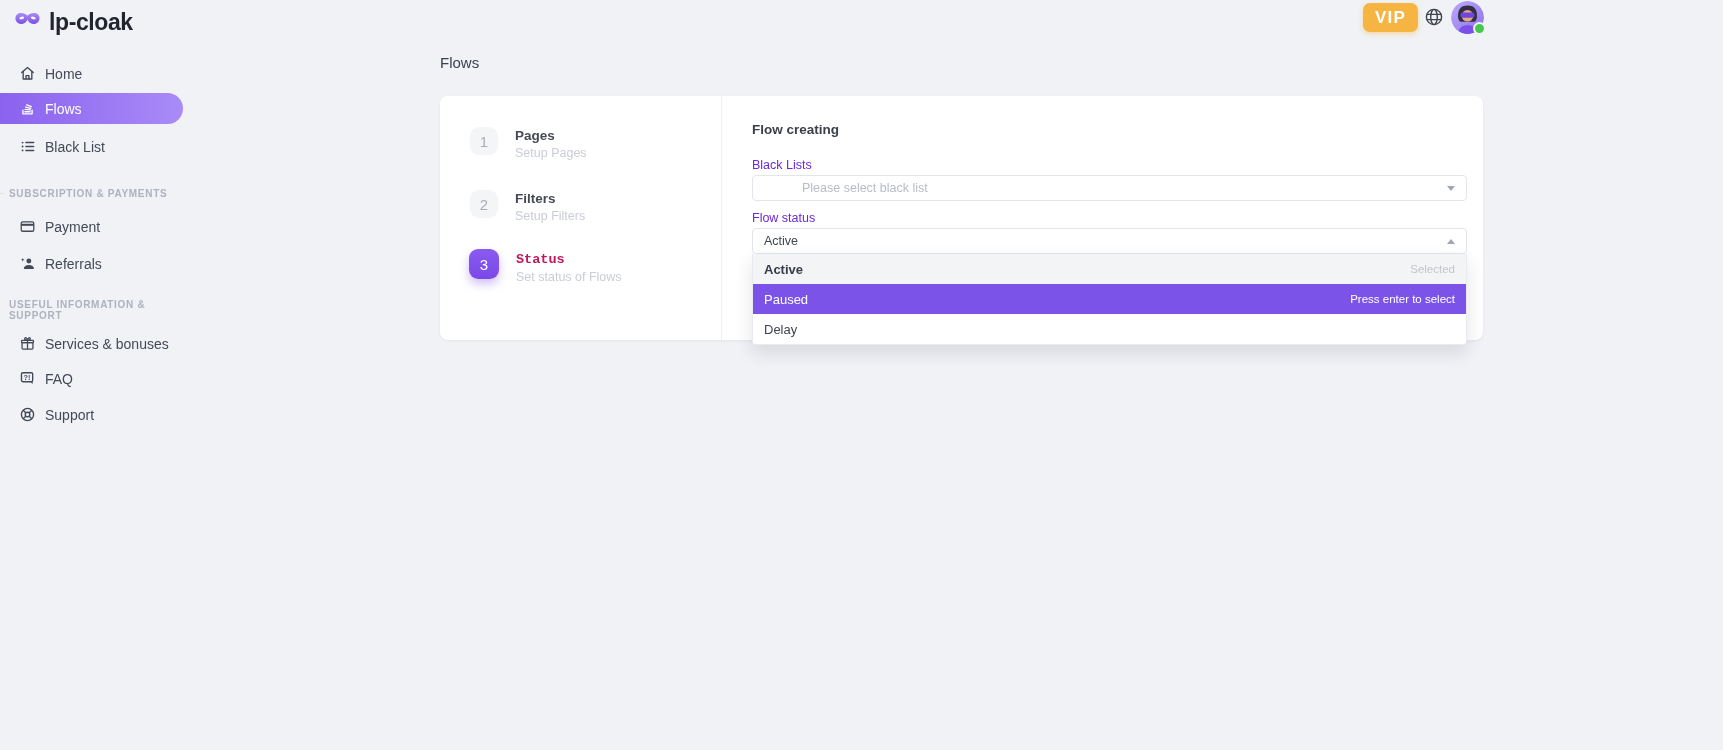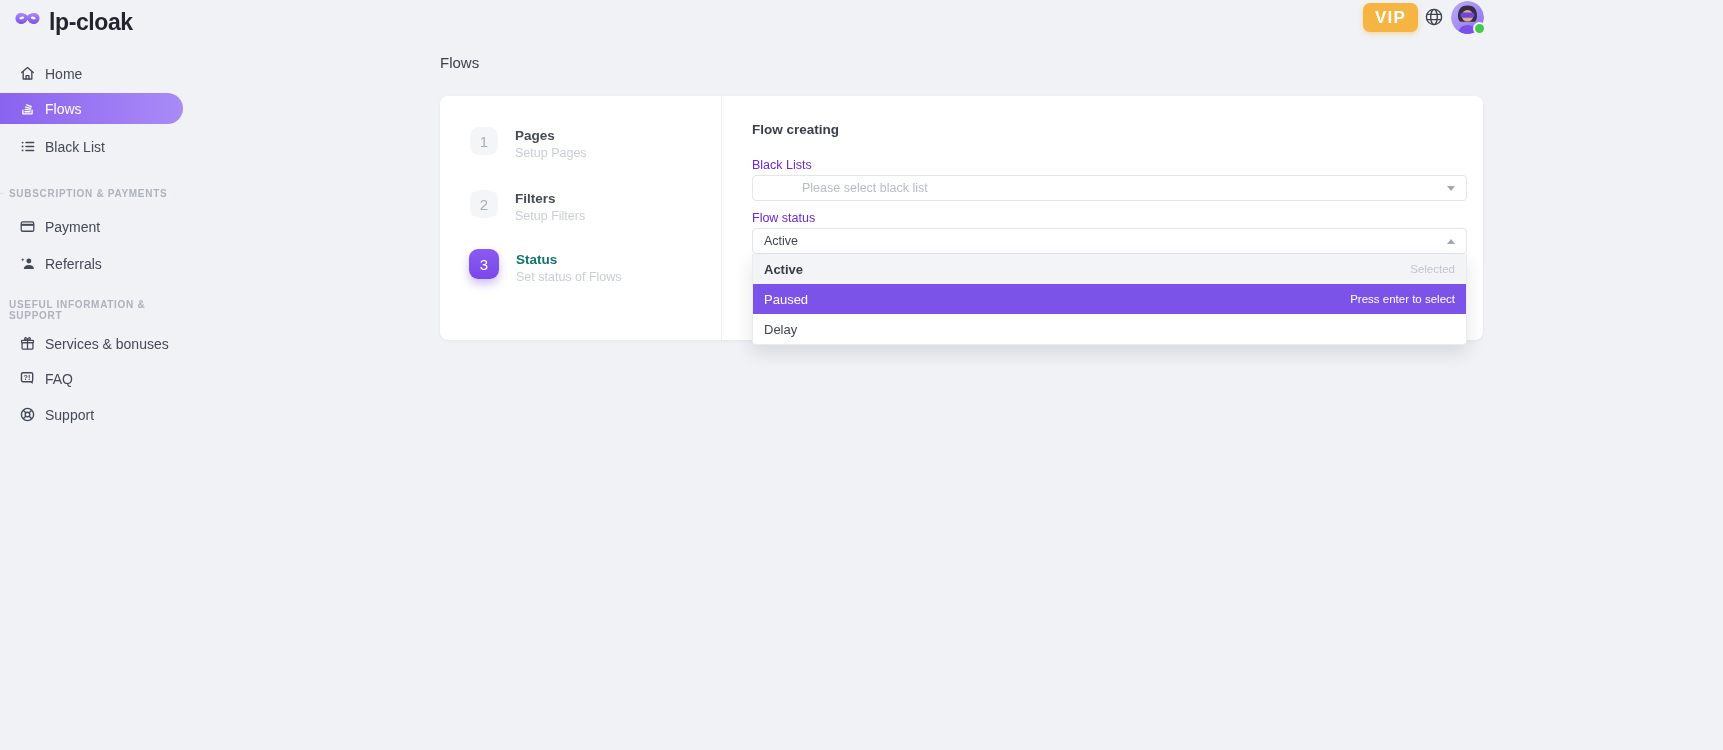--- a/index.html
+++ b/index.html
@@ -39,21 +39,21 @@
         border-radius:8px;box-shadow:0 1px 3px rgba(25,30,50,.06);}
   .vdivider{position:absolute;left:281px;top:0;width:1px;height:244px;background:#EEEFF4;}
 
   
   .step{position:absolute;left:30px;display:flex;gap:17px;align-items:flex-start;}
   .step-num{width:28px;height:28px;border-radius:9px;background:#F4F5F7;color:#A9ADB7;
             font-size:15px;display:flex;align-items:center;justify-content:center;}
   .step.active .step-num{width:30px;height:30px;background:linear-gradient(180deg,#8A5BF0,#7A48E8);
             color:#fff;box-shadow:0 5px 10px rgba(124,77,232,.35);}
   .step-title{font-size:13.5px;font-weight:700;color:#454A55;line-height:16px;}
-  .step.active .step-title{color:#0f766e;}
+  .step.active .step-title{color:#be185d;font-family:Liberation Mono, monospace;}
   .step-sub{font-size:12.5px;color:#C9CDD6;line-height:16px;margin-top:1px;}
   .step-txt{padding-top:1px;}
 
   
   .form-title{position:absolute;left:312px;top:26px;font-size:13.5px;font-weight:700;color:#3A3F4A;}
   .field-label{position:absolute;left:312px;font-size:12.5px;color:#6d28d9;}
   .select{position:absolute;left:312px;width:715px;height:26px;border:1px solid #E2E5EB;border-radius:4px;
           background:#fff;box-sizing:border-box;display:flex;align-items:center;padding:0 11px;
           font-size:12.5px;cursor:pointer;}
   .select input{border:none;outline:none;flex:1;font:inherit;background:transparent;color:#4c1d95;padding:0;margin-left:38px;}

